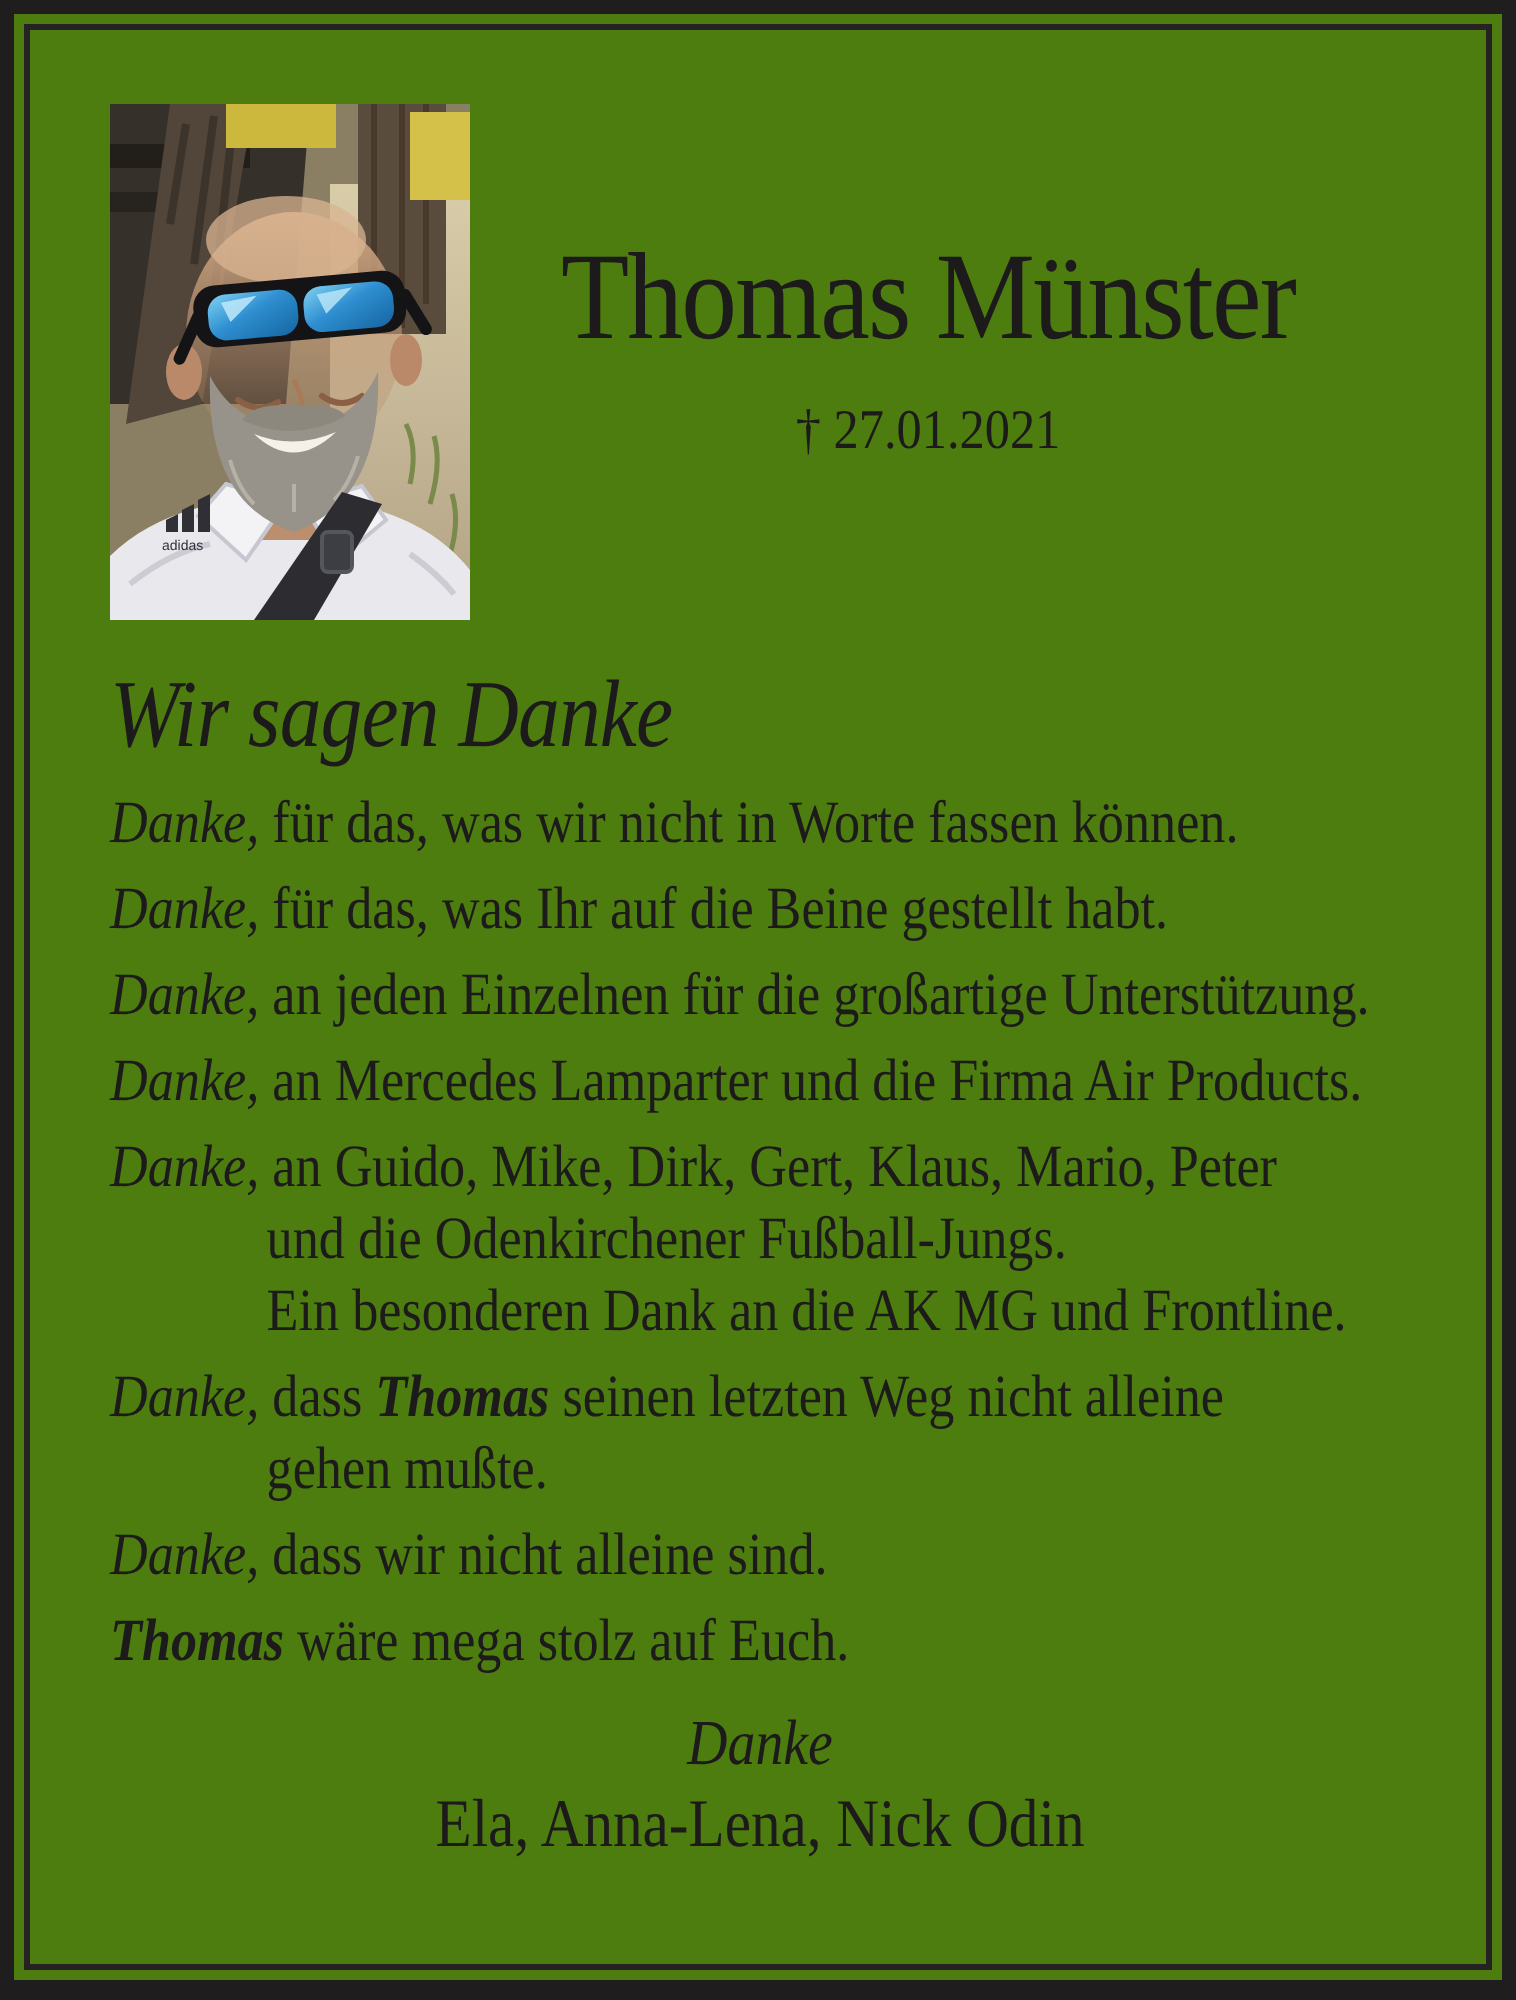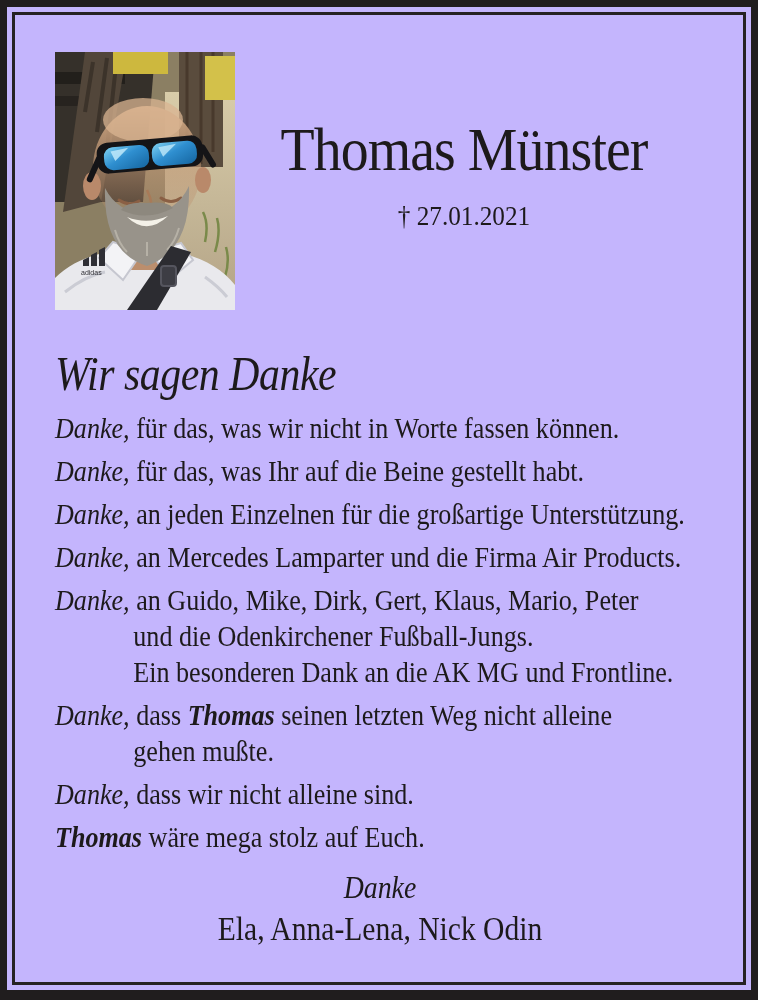--- a/index.html
+++ b/index.html
@@ -4,21 +4,21 @@
 <style>
   html, body {
     margin: 0;
     padding: 0;
     background: #ffffff;
   }
   .sheet {
     position: relative;
     width: 758px;
     height: 1000px;
-    background: #c4b5fd;
+    background: #4d7c0f;
     overflow: hidden;
     font-family: "Liberation Serif", "DejaVu Serif", serif;
     color: #1d1a1b;
   }
   
   .frame-outer {
     position: absolute;
     inset: 0;
     border: 7px solid #201d1e;
     border-bottom-width: 10px;
@@ -63,21 +63,21 @@
     font-size: 28px;
     line-height: 32px;
     transform: scaleX(0.9);
     transform-origin: 50% 0;
     white-space: nowrap;
   }
   
   .text-area {
     position: absolute;
     left: 55px;
-    top: 349px;
+    top: 333px;
     width: 700px;
   }
   .main-heading {
     margin: 0;
     font-size: 48px;
     line-height: 50px;
     font-style: italic;
     font-weight: normal;
     letter-spacing: -0.5px;
     transform: scaleX(0.87);

